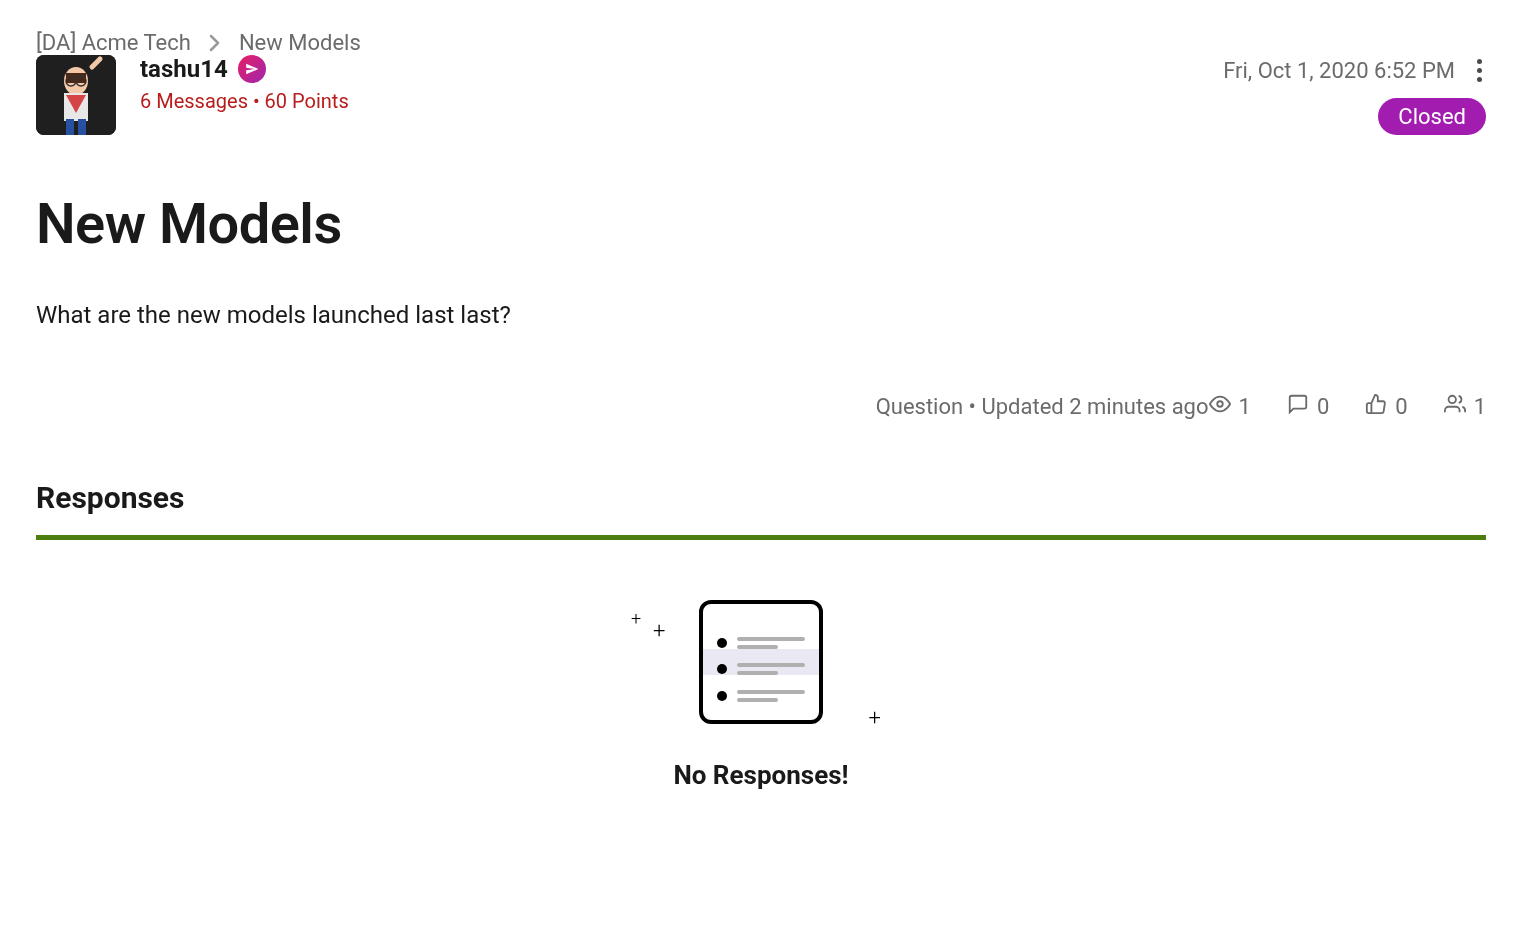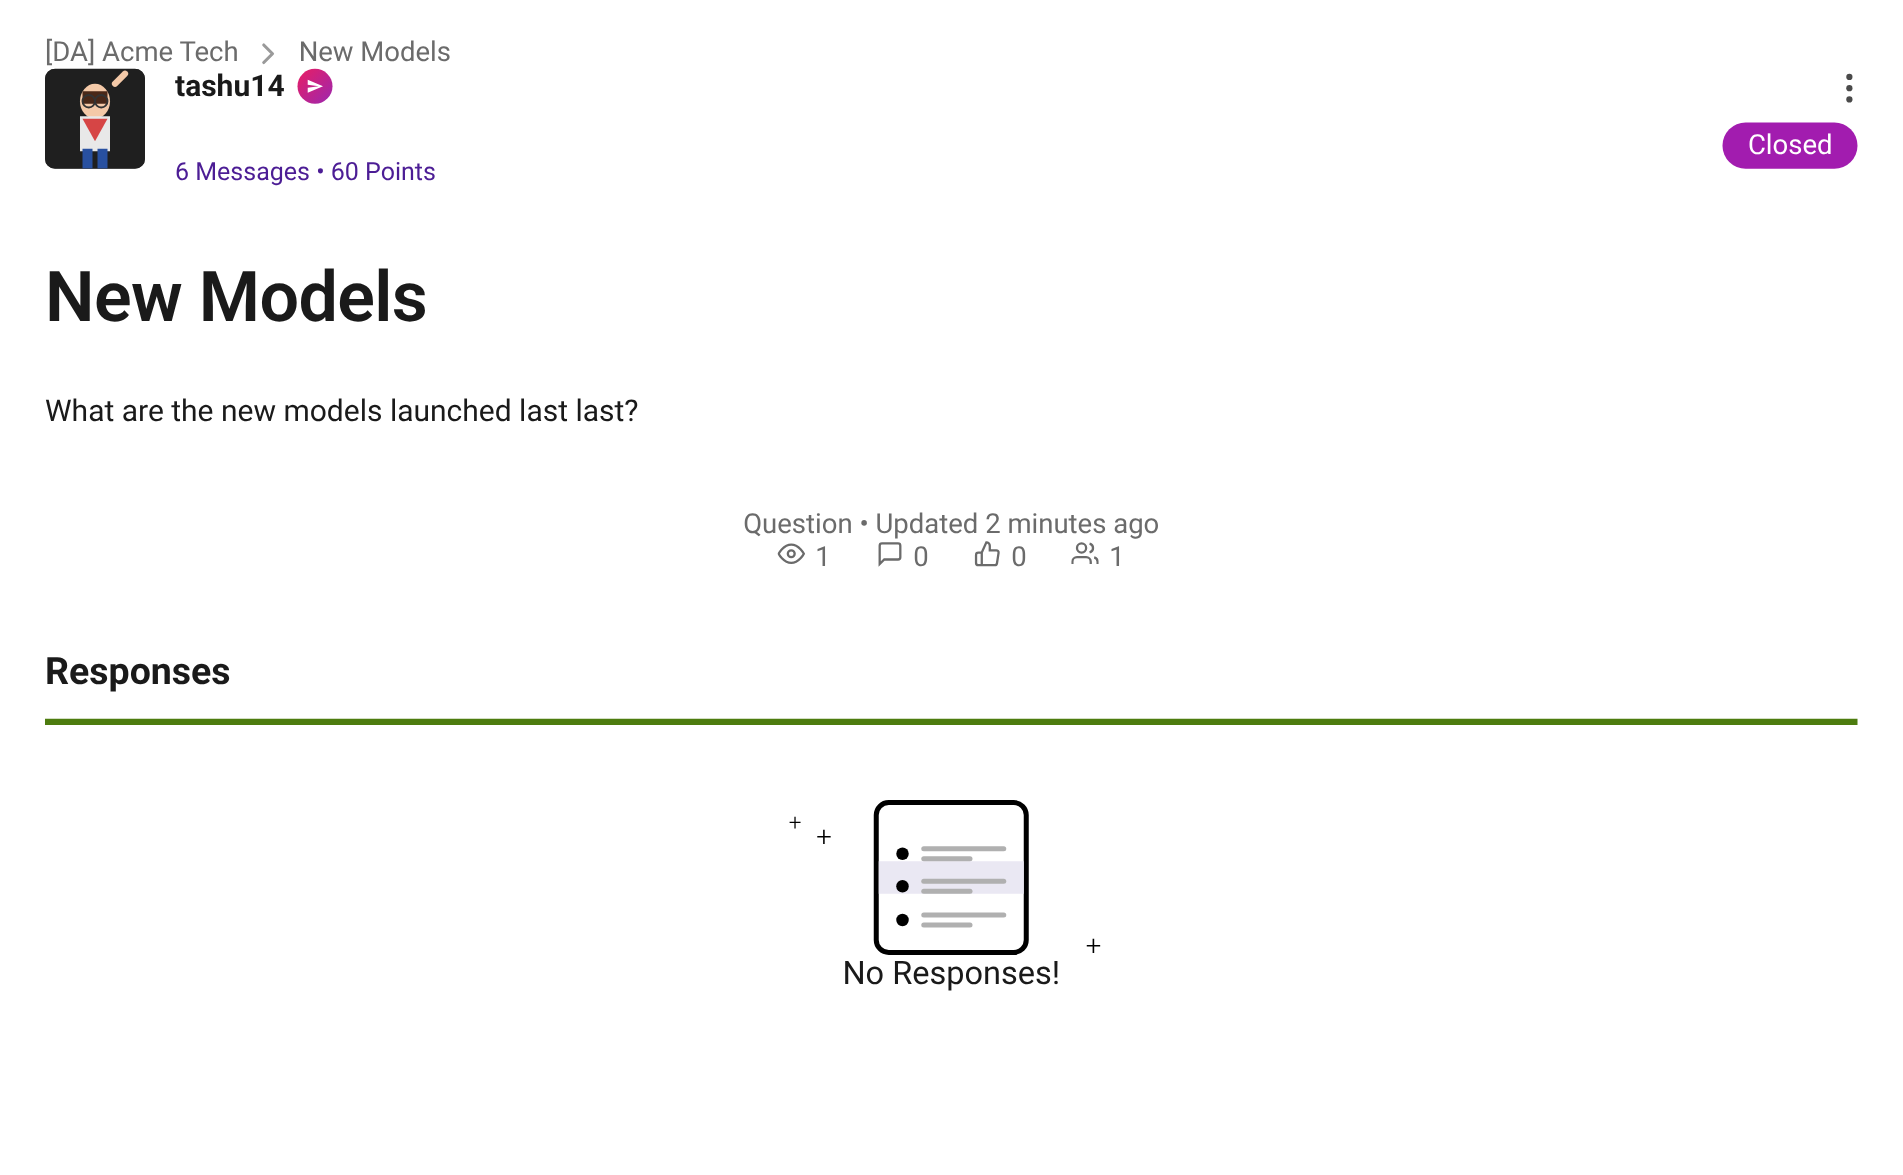--- a/index.html
+++ b/index.html
@@ -73,22 +73,21 @@
       display: flex;
       align-items: center;
       justify-content: center;
     }
     .badge-circle svg {
       width: 14px;
       height: 14px;
     }
     .author-stats {
       font-size: 20px;
-      color: #4c1d95;
-      margin-top: 36px;
+      color: #b91c1c;
     }
     .post-meta-right {
       margin-left: auto;
       display: flex;
       flex-direction: column;
       align-items: flex-end;
       gap: 12px;
     }
     .meta-top-row {
       display: flex;
@@ -130,21 +129,20 @@
     .post-body {
       font-size: 24px;
       color: #1a1a1a;
       margin-top: 44px;
     }
     .post-footer {
       display: flex;
       align-items: center;
       justify-content: flex-end;
       margin-top: 64px;
-      flex-direction: column;
     }
     .post-type {
       font-size: 22px;
       color: #6b6b6b;
     }
     .engagement {
       display: flex;
       align-items: center;
       gap: 36px;
     }
@@ -256,22 +254,23 @@
       left: -46px;
       font-size: 22px;
     }
     .plus-3 {
       bottom: -6px;
       right: -58px;
       font-size: 22px;
     }
     .empty-text {
       font-size: 26px;
-      font-weight: 400;
-      color: #1a1a1a;
+      font-weight: 700;
+      color: #1a1a1a;
+      margin-top: 36px;
     }
   </style>
 </head>
 <body>
 
 <nav class="breadcrumb">
   <span class="breadcrumb-link">[DA] Acme Tech</span>
   <span class="breadcrumb-chevron">
     <svg width="12" height="18" viewBox="0 0 12 18" fill="none">
         <path d="M2 2 L9 9 L2 16" stroke="#9a9a9a" stroke-width="2.5" stroke-linecap="round" stroke-linejoin="round"></path>
@@ -301,20 +300,21 @@
       <span class="badge-circle">
         <svg viewBox="0 0 24 24" fill="#fff">
             <path d="M2 21l21-9L2 3v7l15 2-15 2z"></path>
           </svg>
       </span>
     </div>
     <span class="author-stats">6 Messages • 60 Points</span>
   </div>
   <div class="post-meta-right">
     <div class="meta-top-row">
+      <span class="timestamp">Fri, Oct 1, 2020 6:52 PM</span>
       <div class="kebab-menu">
         <span class="kebab-dot"></span>
         <span class="kebab-dot"></span>
         <span class="kebab-dot"></span>
       </div>
     </div>
     <span class="status-badge">Closed</span>
   </div>
 </div>
 

